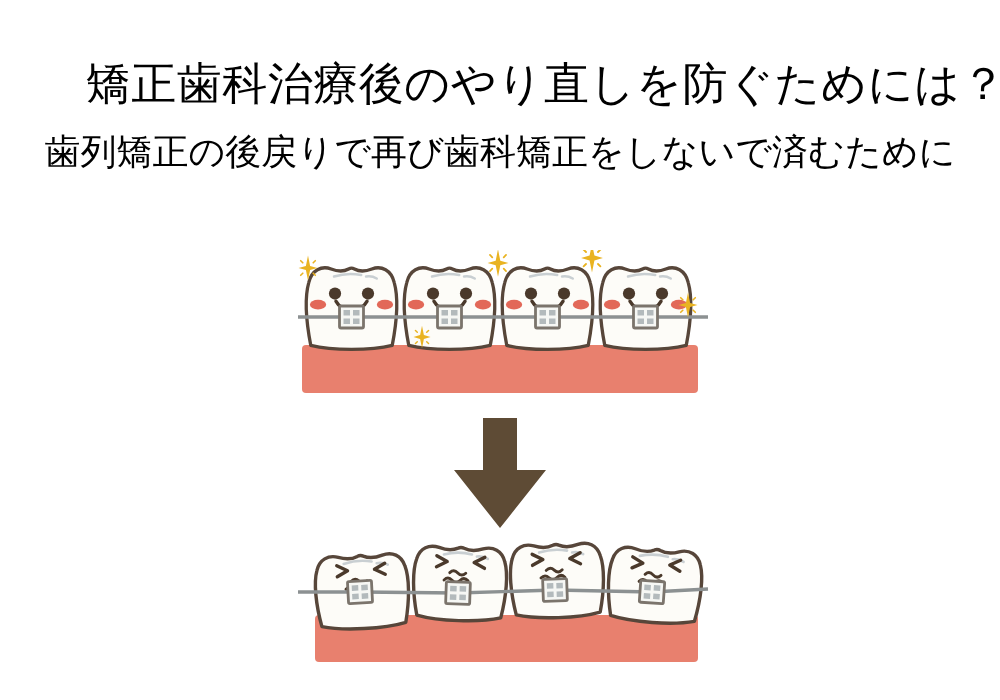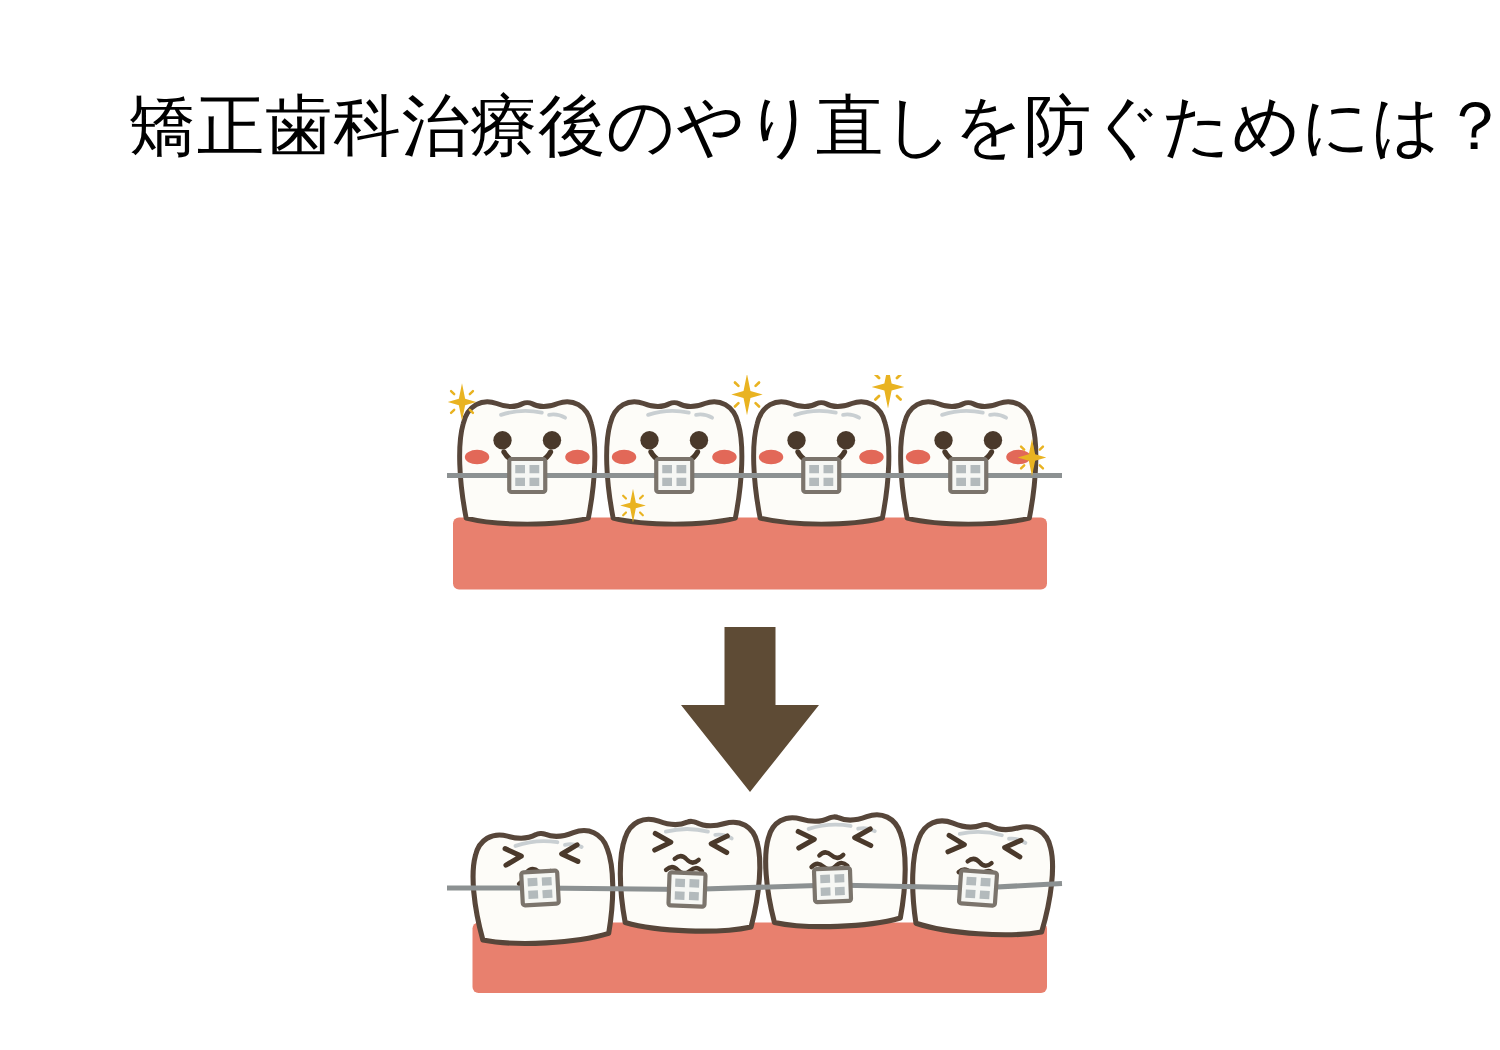--- a/index.html
+++ b/index.html
@@ -37,21 +37,21 @@
   .sparkle-ray{stroke:var(--sparkle,#E9B321);stroke-width:1.6;stroke-linecap:round;}
   .arrow{fill:var(--arrow,#5E4B35);}
 </style>
 </head>
 <body>
 
 <div class="canvas">
 
   <h1 class="page-title">矯正歯科治療後のやり直しを防ぐためには？</h1>
 
-  <p class="page-subtitle"><br></p>
+  <p class="page-subtitle"><span>歯列矯正の後戻りで再び歯科矯正をしないで済むために</span><br></p>
 
   <svg class="illu illu-before" viewBox="0 0 410 147" role="img" aria-label="aligned smiling teeth with braces and sparkles">
     <defs>
       <g id="tooth-happy">
         <path class="tooth-body" d="M8,86 C3,60 2,35 6,21 C9,8.5 19,3.5 29,7.2 C36,10 42,10 47,7.2 C48.5,6.4 51.5,6.4 53,7.2 C58,10 64,10 71,7.2 C81,3.5 91,8.5 94,21 C98,35 97,60 92,86 C70,91.5 30,91.5 8,86 Z"></path>
         <path class="tooth-shine" d="M32,15 Q46,10.5 60,13.5"></path>
         <path class="tooth-shine" d="M65,15 Q71,14 76,17"></path>
         <circle class="tooth-eye" cx="33" cy="32.5" r="6.3"></circle>
         <circle class="tooth-eye" cx="67" cy="32.5" r="6.3"></circle>
         <ellipse class="tooth-cheek" cx="15.5" cy="44" rx="8.4" ry="5"></ellipse>

